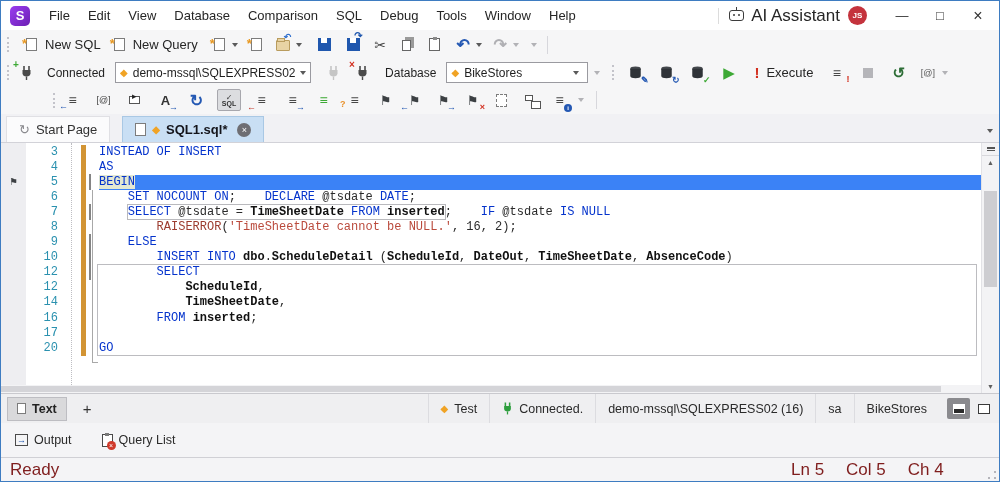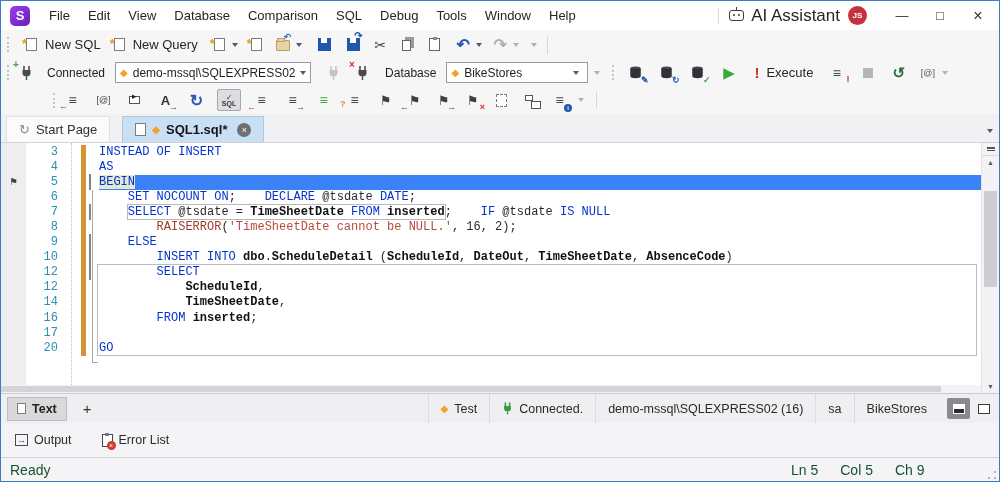--- a/index.html
+++ b/index.html
@@ -121,21 +121,21 @@
   .laybtn2 span { width:12px; height:10px; border:1.5px solid #3a3a3a; background:#fff; }
   
   .panelrow { position:absolute; top:422px; left:0; right:0; height:35px; background:#f4f4f6; display:flex; align-items:center; border-bottom:1px solid #d0d0d5; }
   .ptab { display:flex; align-items:center; gap:6px; margin-left:14px; font-size:12.5px; color:#2a2a2a; }
   .ptab + .ptab { margin-left:30px; }
   .outic { width:13px; height:12px; border:1px solid #4a4a4a; display:flex; align-items:center; justify-content:center; font-size:9px; color:#1f57ae; font-weight:bold; }
   .errlic { width:11px; height:13px; border:1px solid #4a4a4a; background:#fff; position:relative; }
   .errlic::before { content:""; position:absolute; top:-2px; left:2px; width:4px; height:3px; background:#7a7a7a; }
   .errlic::after { content:"\d7"; position:absolute; right:-4px; bottom:-4px; width:9px; height:9px; border-radius:50%; background:#d03a2b; color:#fff; font-size:7px; line-height:9px; text-align:center; }
   
-  .statusbar { position:absolute; top:457px; left:0; right:0; height:24px; background:#f4f4f6; display:flex; align-items:center; font-size:14px; color:#14532d; }
+  .statusbar { position:absolute; top:457px; left:0; right:0; height:24px; background:#f4f4f6; display:flex; align-items:center; font-size:17px; color:#7f1d1d; }
   .statusbar .ready { margin-left:9px; }
   .lncol { position:absolute; left:790px; display:flex; gap:22px; }
   .rgrip { position:absolute; right:2px; bottom:2px; width:10px; height:10px;
     background:
       radial-gradient(circle at 8px 2px, #b4b4ba 1.2px, transparent 1.4px),
       radial-gradient(circle at 8px 8px, #b4b4ba 1.2px, transparent 1.4px),
       radial-gradient(circle at 2px 8px, #b4b4ba 1.2px, transparent 1.4px); }
 </style>
 </head>
 <body>
@@ -567,25 +567,25 @@
   </div>
 </div>
 
 <div class="panelrow">
   <div class="ptab">
     <span class="outic">→</span>
     <span>Output</span>
   </div>
   <div class="ptab">
     <span class="errlic"></span>
-    <span>Error List</span>
+    <span>Query List</span>
   </div>
 </div>
 
 <div class="statusbar">
   <span class="ready">Ready</span>
   <div class="lncol">
     <span>Ln 5</span>
     <span>Col 5</span>
-    <span>Ch 9</span>
+    <span>Ch 4</span>
   </div>
   <div class="rgrip"></div>
 </div>
 
 </body></html>

